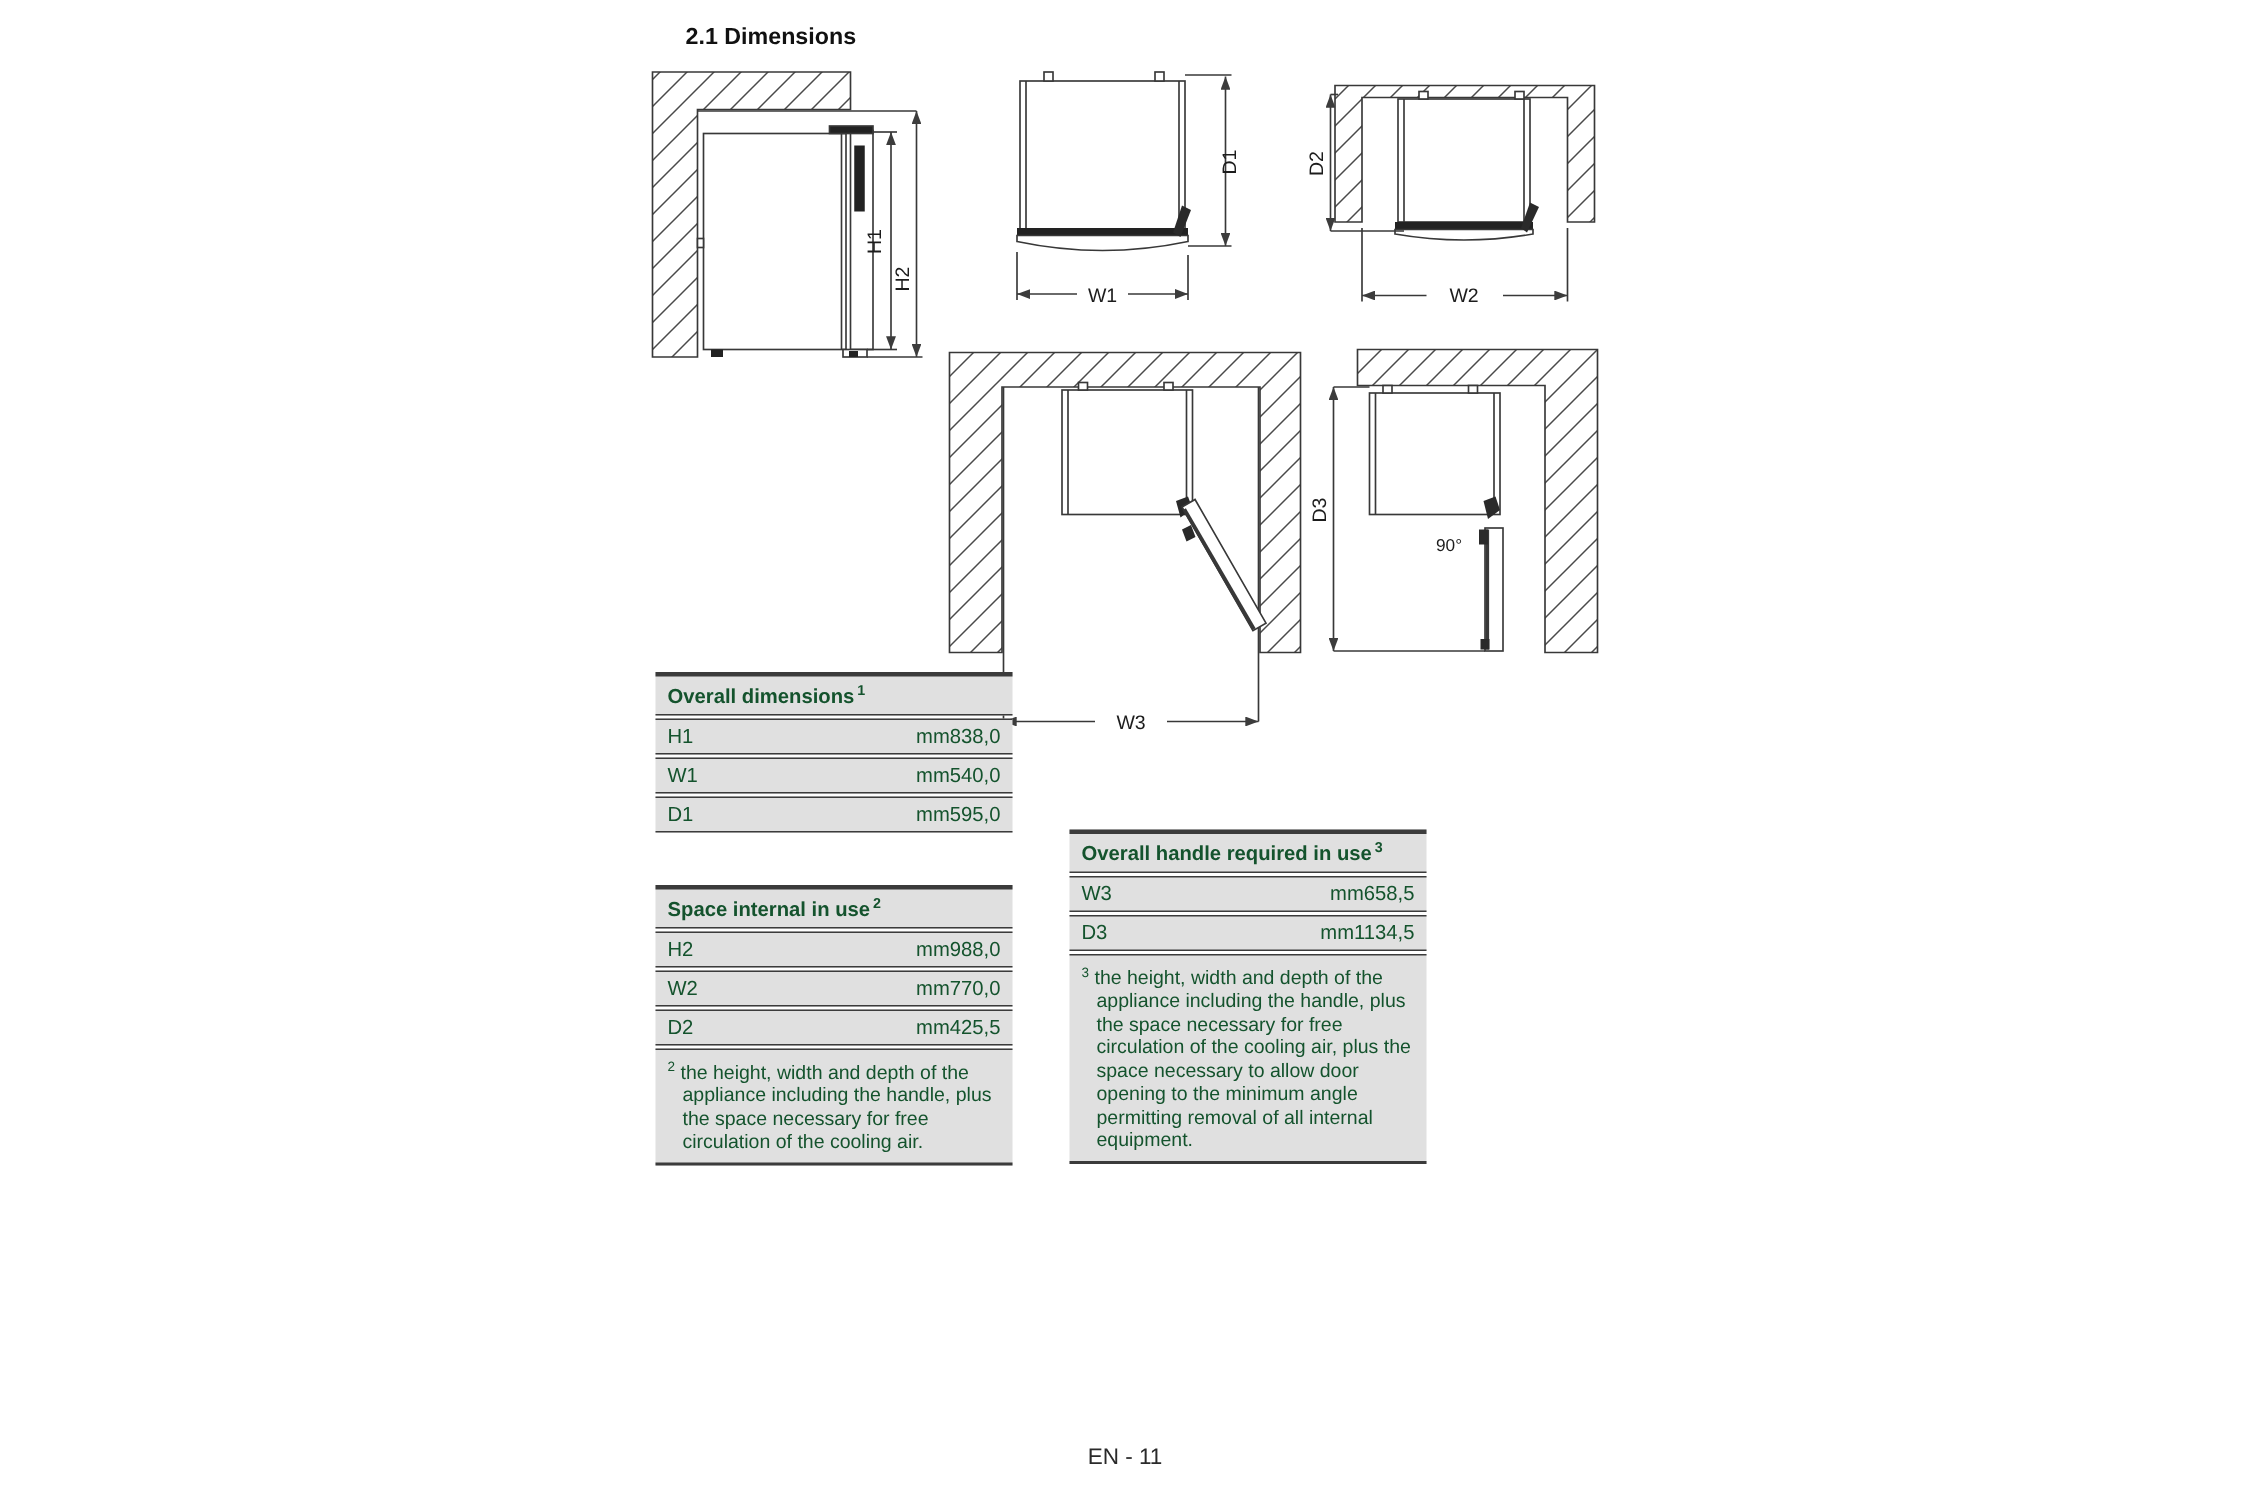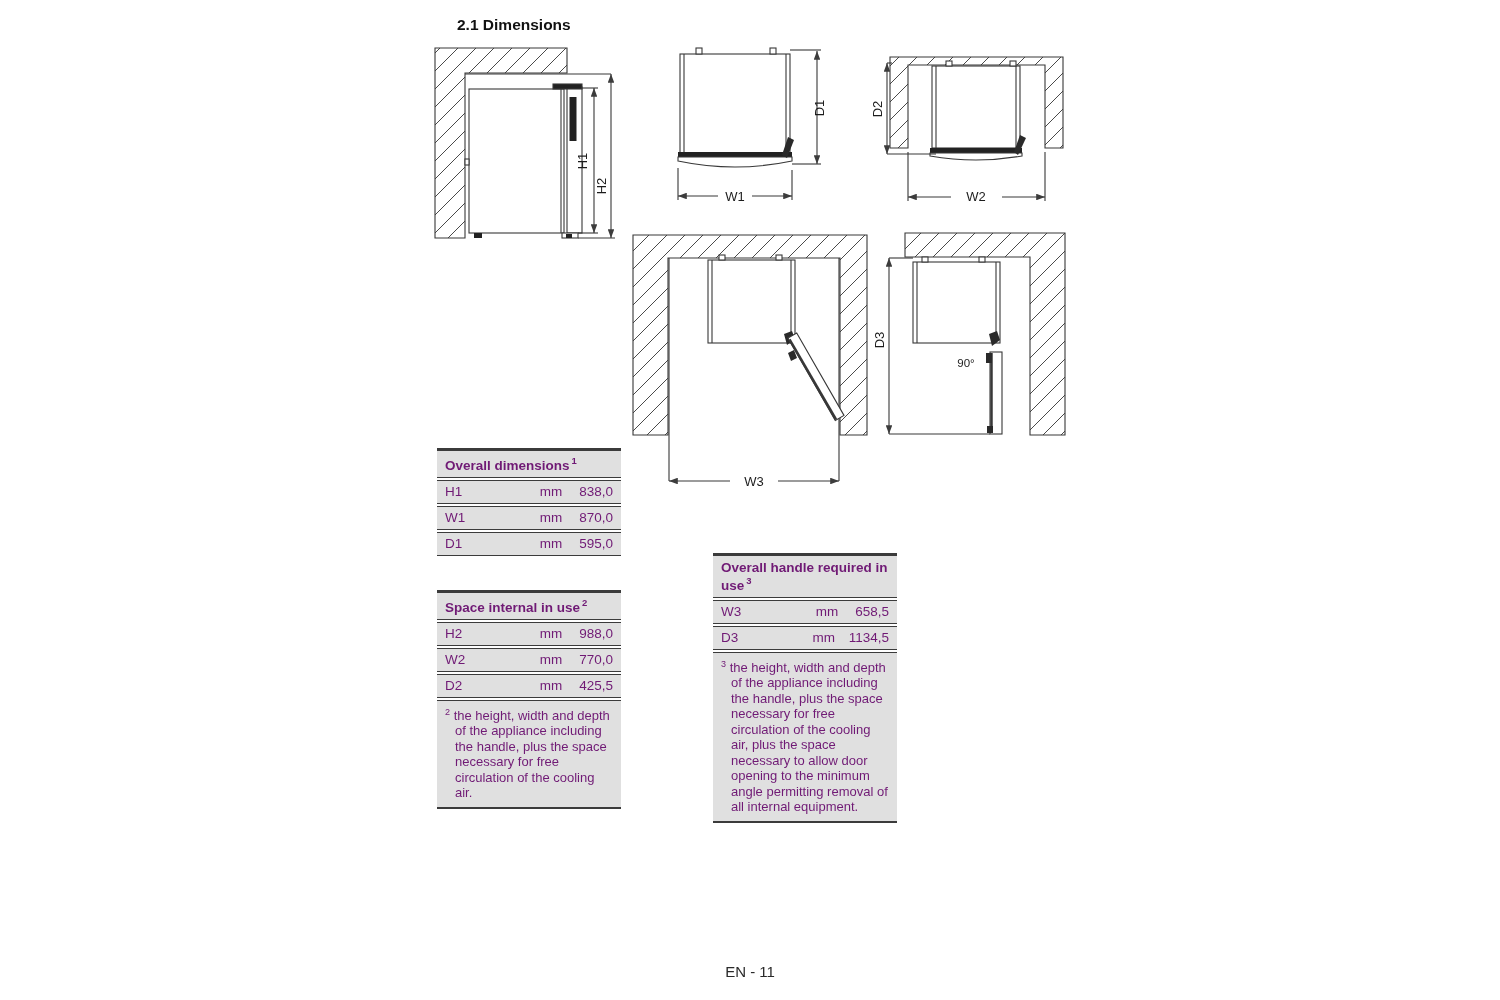--- a/index.html
+++ b/index.html
@@ -6,33 +6,33 @@
   .page{
     position:relative;width:1500px;height:1000px;background:#ffffff;
     font-family:"Liberation Sans",sans-serif;color:#1a1a1a;overflow:hidden;
   }
   .page-title{
     position:absolute;left:457px;top:16px;margin:0;
     font-size:15.5px;font-weight:bold;color:#111;
   }
   .diagram-svg{position:absolute;left:430px;top:40px;}
   
-  .tbl{position:absolute;width:184px;font-size:13.5px;color:#701a75;}
+  .tbl{position:absolute;width:238px;font-size:13.5px;color:#14532d;}
   .tbl-header{
     background:#e0e0e0;border-top:3px solid #3b3b3b;border-bottom:1px solid #3b3b3b;
     font-weight:bold;padding:4px 8px 4px 8px;
   }
   .tbl-header sup{font-size:9.5px;margin-left:2px;}
   .tbl-row{
     display:flex;background:#e0e0e0;margin-top:2px;
     border-top:1px solid #3b3b3b;border-bottom:1px solid #3b3b3b;
     padding:3px 8px 4px 8px;
   }
   .tbl-row .lbl{flex:0 0 78px;}
-  .tbl-row .unit{flex:1;text-align:center;}
+  .tbl-row .unit{flex:1;text-align:right;}
   .tbl-row .val{text-align:right;}
   .tbl-foot{
     background:#e0e0e0;margin-top:2px;
     border-top:1px solid #3b3b3b;border-bottom:2px solid #3b3b3b;
     padding:4px 8px 6px 18px;text-indent:-10px;
     font-size:13px;line-height:15.5px;
   }
   .tbl-foot sup{font-size:9px;}
   .page-footer{
     position:absolute;left:0;right:0;top:963px;text-align:center;
@@ -156,21 +156,21 @@
       <span>Overall dimensions</span><sup>1</sup>
     </div>
     <div class="tbl-row">
       <span class="lbl">H1</span>
       <span class="unit">mm</span>
       <span class="val">838,0</span>
     </div>
     <div class="tbl-row">
       <span class="lbl">W1</span>
       <span class="unit">mm</span>
-      <span class="val">870,0</span>
+      <span class="val">540,0</span>
     </div>
     <div class="tbl-row">
       <span class="lbl">D1</span>
       <span class="unit">mm</span>
       <span class="val">595,0</span>
     </div>
   </div>
 
   <div class="tbl" style="left:437px;top:590px;">
     <div class="tbl-header">

